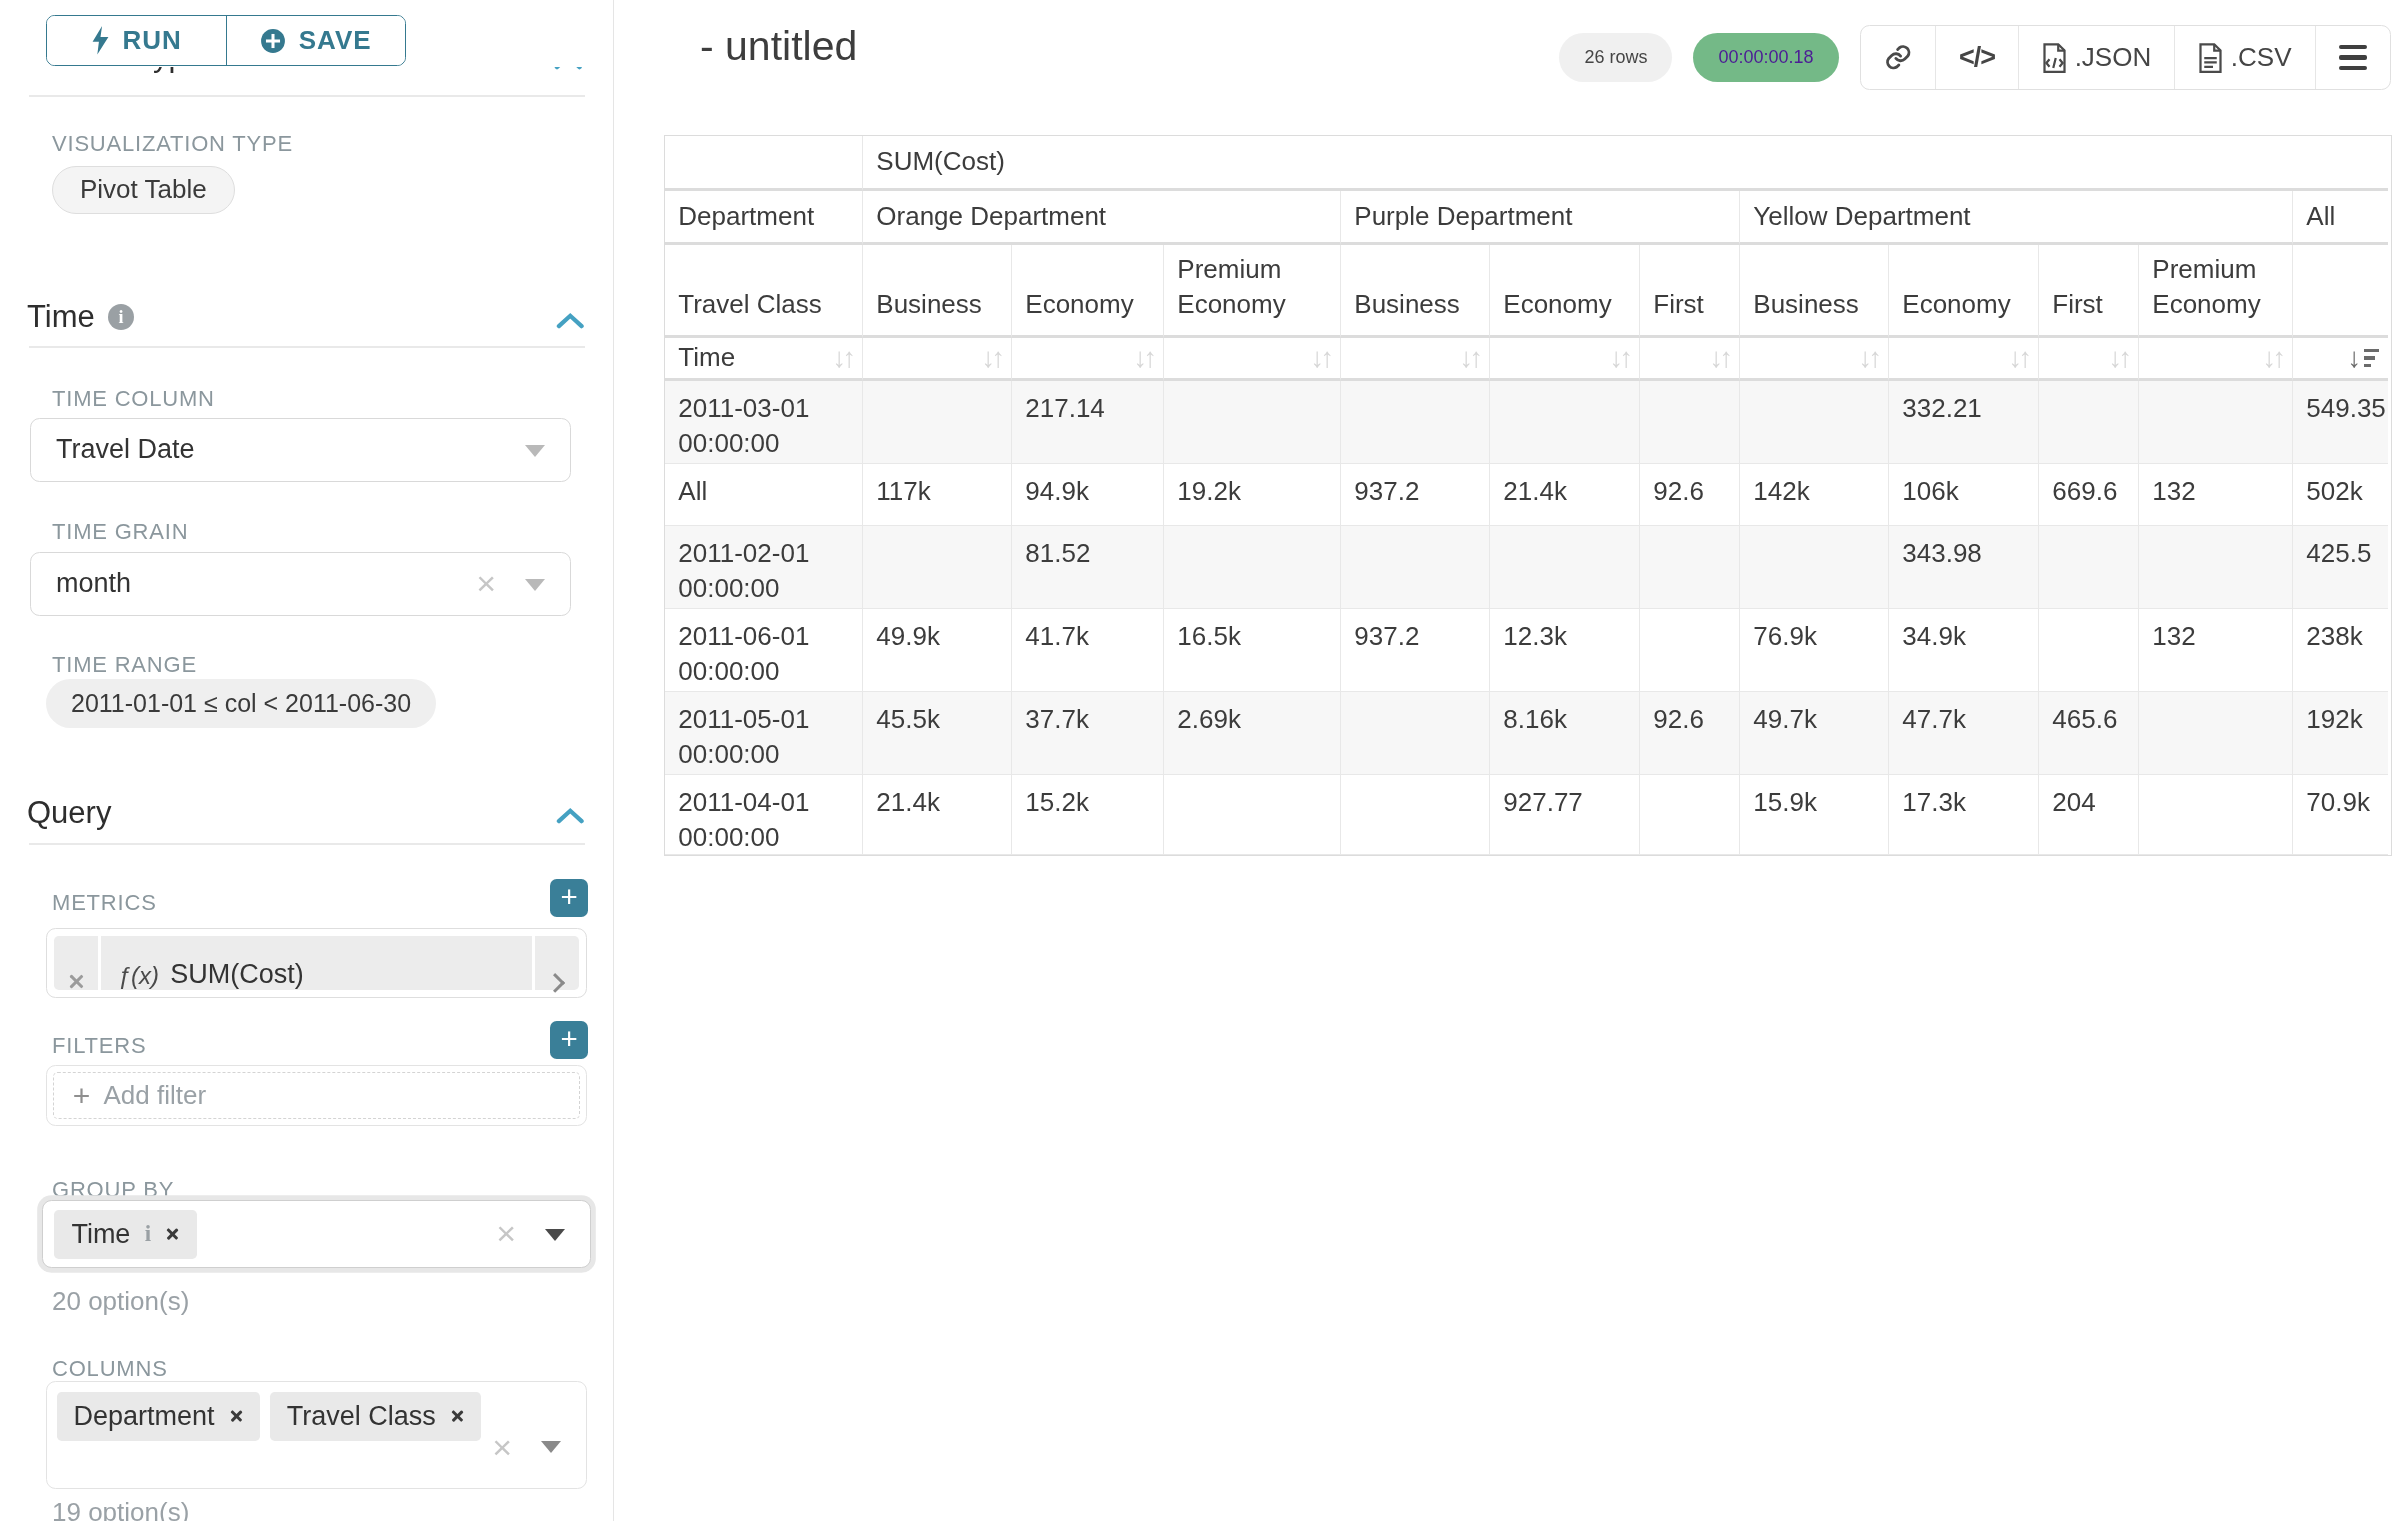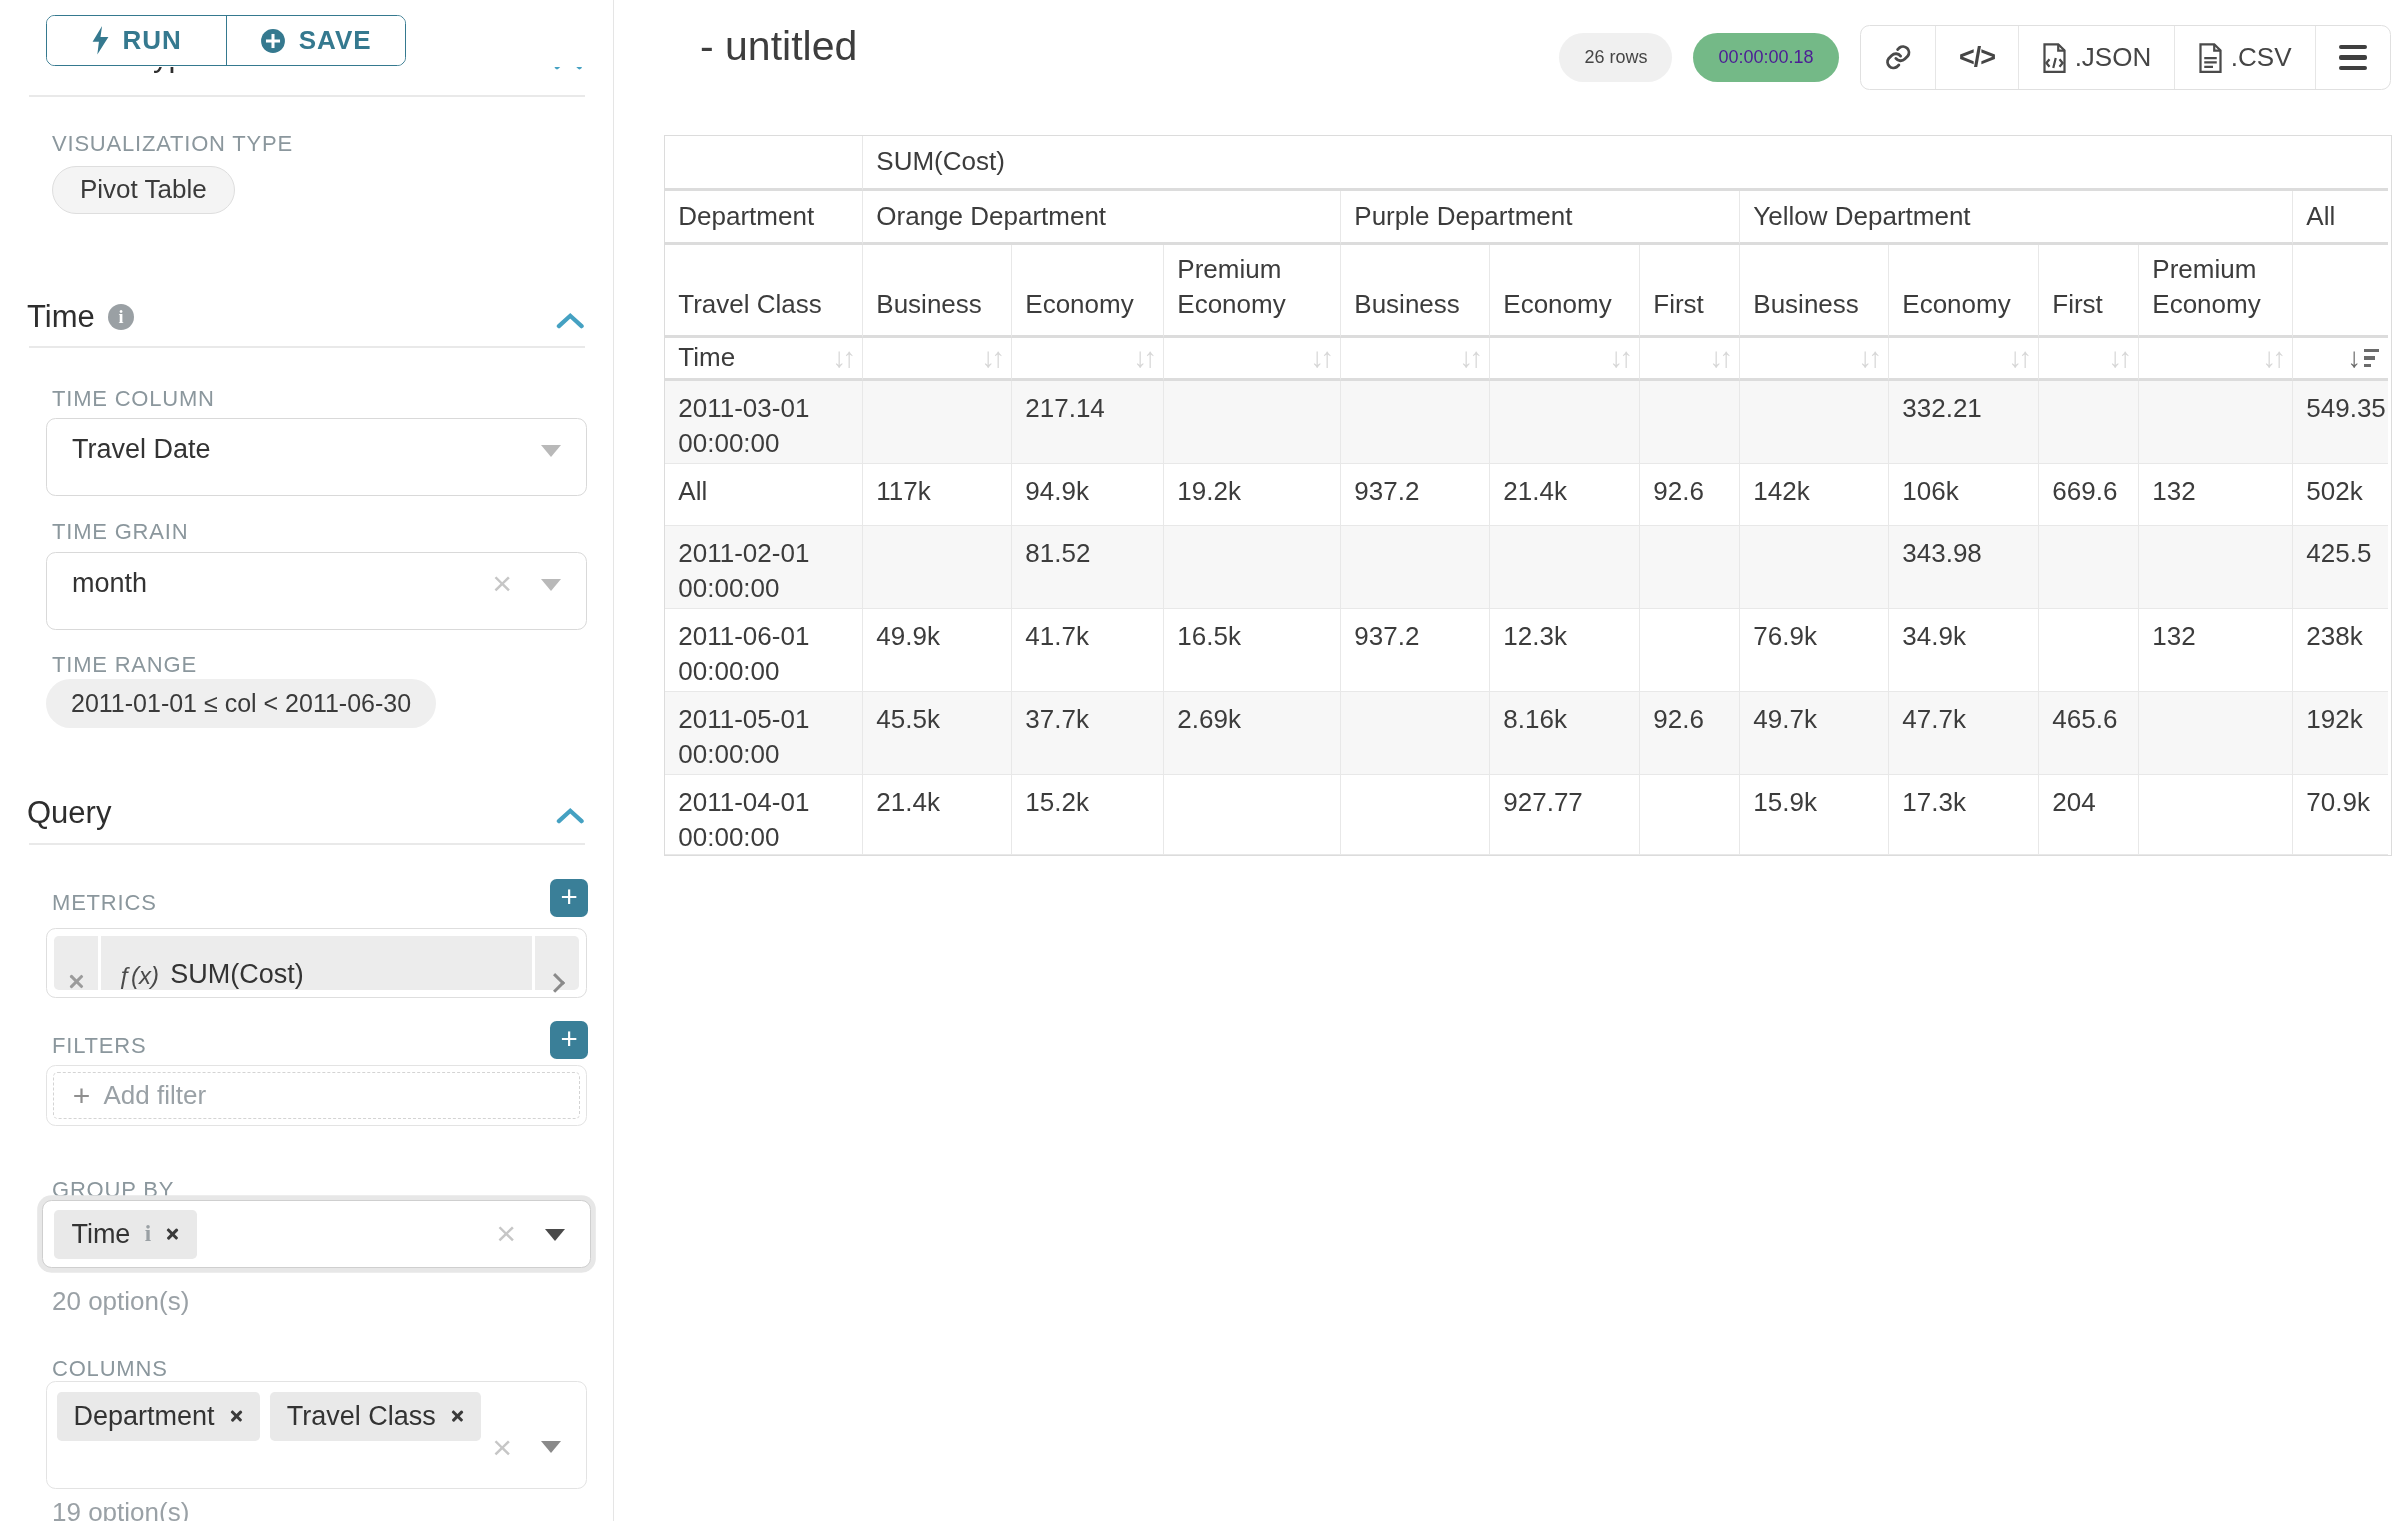--- a/index.html
+++ b/index.html
@@ -28,21 +28,21 @@
   .btn-group .btn + .btn { border-left:1.9px solid #35798f; }
 
   .viz-pill { position:absolute; left:52px; top:166px; height:48px; border:1.9px solid #dedede;
               border-radius:24px; background:#f4f4f4; padding:0 27px; line-height:44px;
               font-size:26px; color:#3a3a3a; }
 
   .info-circle { width:26px; height:26px; border-radius:50%; background:#9aa0a4; color:#fff;
                  font-size:18px; font-weight:bold; display:inline-flex; align-items:center;
                  justify-content:center; font-family:"Liberation Serif", serif; }
 
-  .sel { position:absolute; left:46px; width:541px; height:78px; border:1.9px solid #d9d9d9;
+  .sel { position:absolute; left:30px; width:541px; height:64px; border:1.9px solid #d9d9d9;
          border-radius:9.5px; background:#fff; }
   .sel .val { position:absolute; left:25px; top:0; height:61px; line-height:61px; font-size:27px; color:#333; }
   .caret { position:absolute; width:0; height:0; border-left:10.5px solid transparent;
            border-right:10.5px solid transparent; border-top:12.4px solid #b9b9b9; right:25px; top:26px; }
   .clear-x { position:absolute; right:74px; top:11.4px; font-size:34px; color:#c6c6c6; line-height:38px; }
 
   .range-pill { position:absolute; left:46px; top:679px; height:49px; border-radius:25px;
                 background:#efefef; padding:0 25px; line-height:49px; font-size:25px; color:#3a3a3a; }
 
   .plusbtn { position:absolute; left:550px; width:38px; height:38px; background:#3a7f98;

